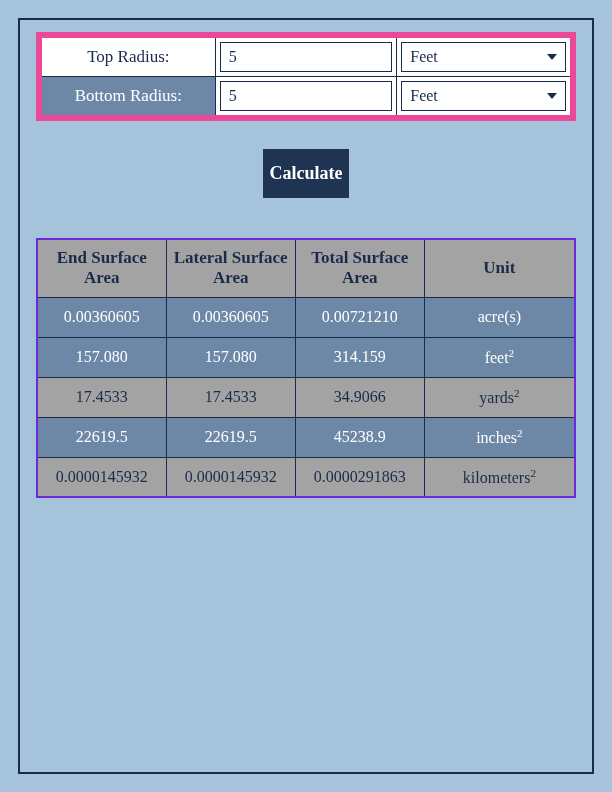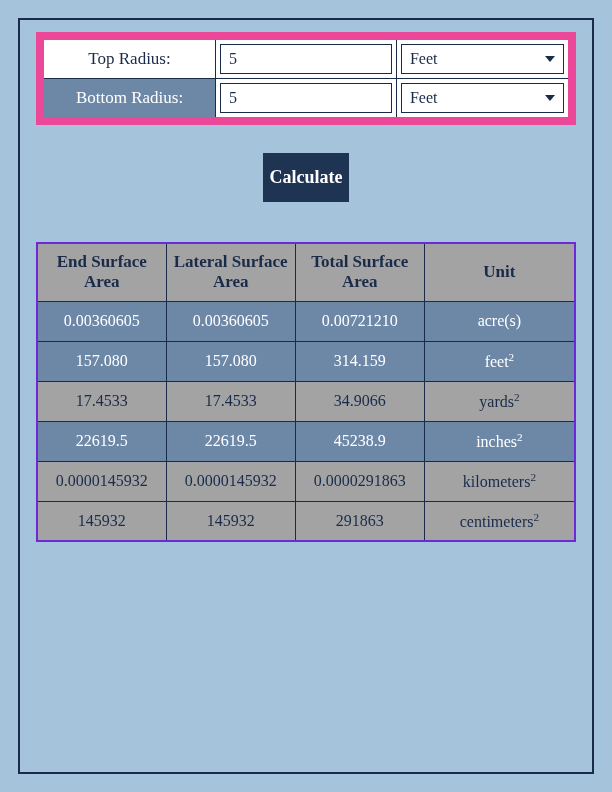--- a/index.html
+++ b/index.html
@@ -13,21 +13,21 @@
 }
 .container {
   width: 100%;
   height: 100%;
   border: 2px solid #1a2b4a;
   padding: 12px 16px;
 }
 .form-table {
   width: 100%;
   border-collapse: collapse;
-  border: 8px solid #ec4899;
+  border: 6px solid #ec4899;
   background: #fff;
 }
 .form-table td {
   border: 1px solid #1a2b4a;
   padding: 6px 8px;
   text-align: center;
   vertical-align: middle;
   height: 38px;
 }
 .form-table .label-cell {
@@ -186,22 +186,16 @@
           <td class="col-b">22619.5</td>
           <td class="col-c">45238.9</td>
           <td class="col-d">inches<sup>2</sup></td>
         </tr>
         <tr>
           <td class="col-a">0.000014593​2</td>
           <td class="col-b">0.000014593​2</td>
           <td class="col-c">0.000029186​3</td>
           <td class="col-d">kilometers<sup>2</sup></td>
         </tr>
-        <tr>
-          <td class="col-a">145932</td>
-          <td class="col-b">145932</td>
-          <td class="col-c">291863</td>
-          <td class="col-d">centimeters<sup>2</sup></td>
-        </tr>
       </tbody>
   </table>
 
 </div>
 
 </body></html>

